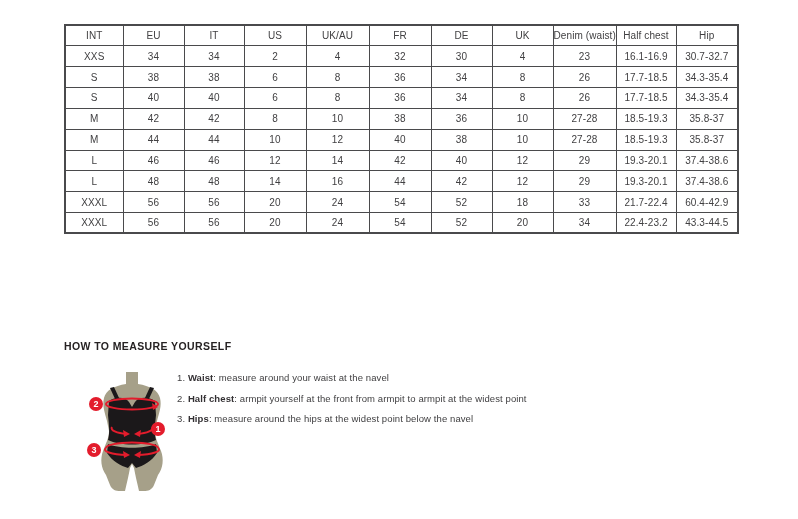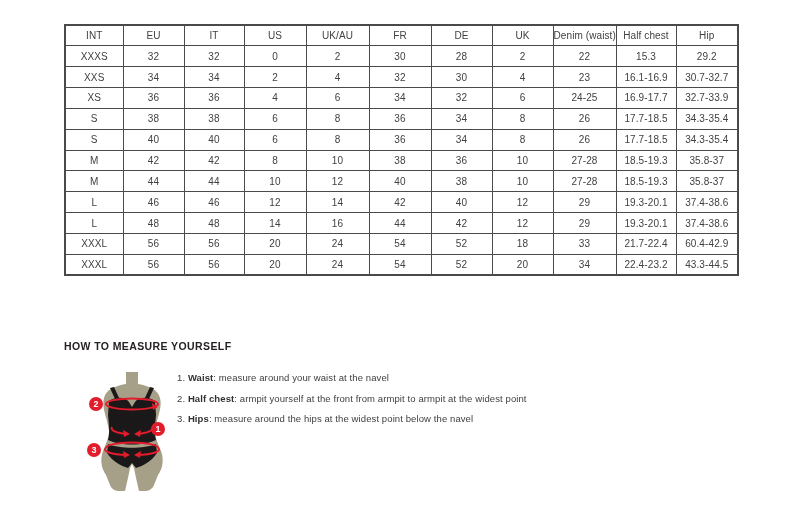--- a/index.html
+++ b/index.html
@@ -79,57 +79,31 @@
           <th>FR</th>
           <th>DE</th>
           <th>UK</th>
           <th>Denim (waist)</th>
           <th>Half chest</th>
           <th>Hip</th>
         </tr>
     </thead>
     <tbody>
         <tr>
-          <td>XXXS</td>
-          <td>32</td>
-          <td>32</td>
-          <td>0</td>
-          <td>2</td>
-          <td>30</td>
-          <td>28</td>
-          <td>2</td>
-          <td>22</td>
-          <td>15.3</td>
-          <td>29.2</td>
-        </tr>
-        <tr>
           <td>XXS</td>
           <td>34</td>
           <td>34</td>
           <td>2</td>
           <td>4</td>
           <td>32</td>
           <td>30</td>
           <td>4</td>
           <td>23</td>
           <td>16.1-16.9</td>
           <td>30.7-32.7</td>
-        </tr>
-        <tr>
-          <td>XS</td>
-          <td>36</td>
-          <td>36</td>
-          <td>4</td>
-          <td>6</td>
-          <td>34</td>
-          <td>32</td>
-          <td>6</td>
-          <td>24-25</td>
-          <td>16.9-17.7</td>
-          <td>32.7-33.9</td>
         </tr>
         <tr>
           <td>S</td>
           <td>38</td>
           <td>38</td>
           <td>6</td>
           <td>8</td>
           <td>36</td>
           <td>34</td>
           <td>8</td>

